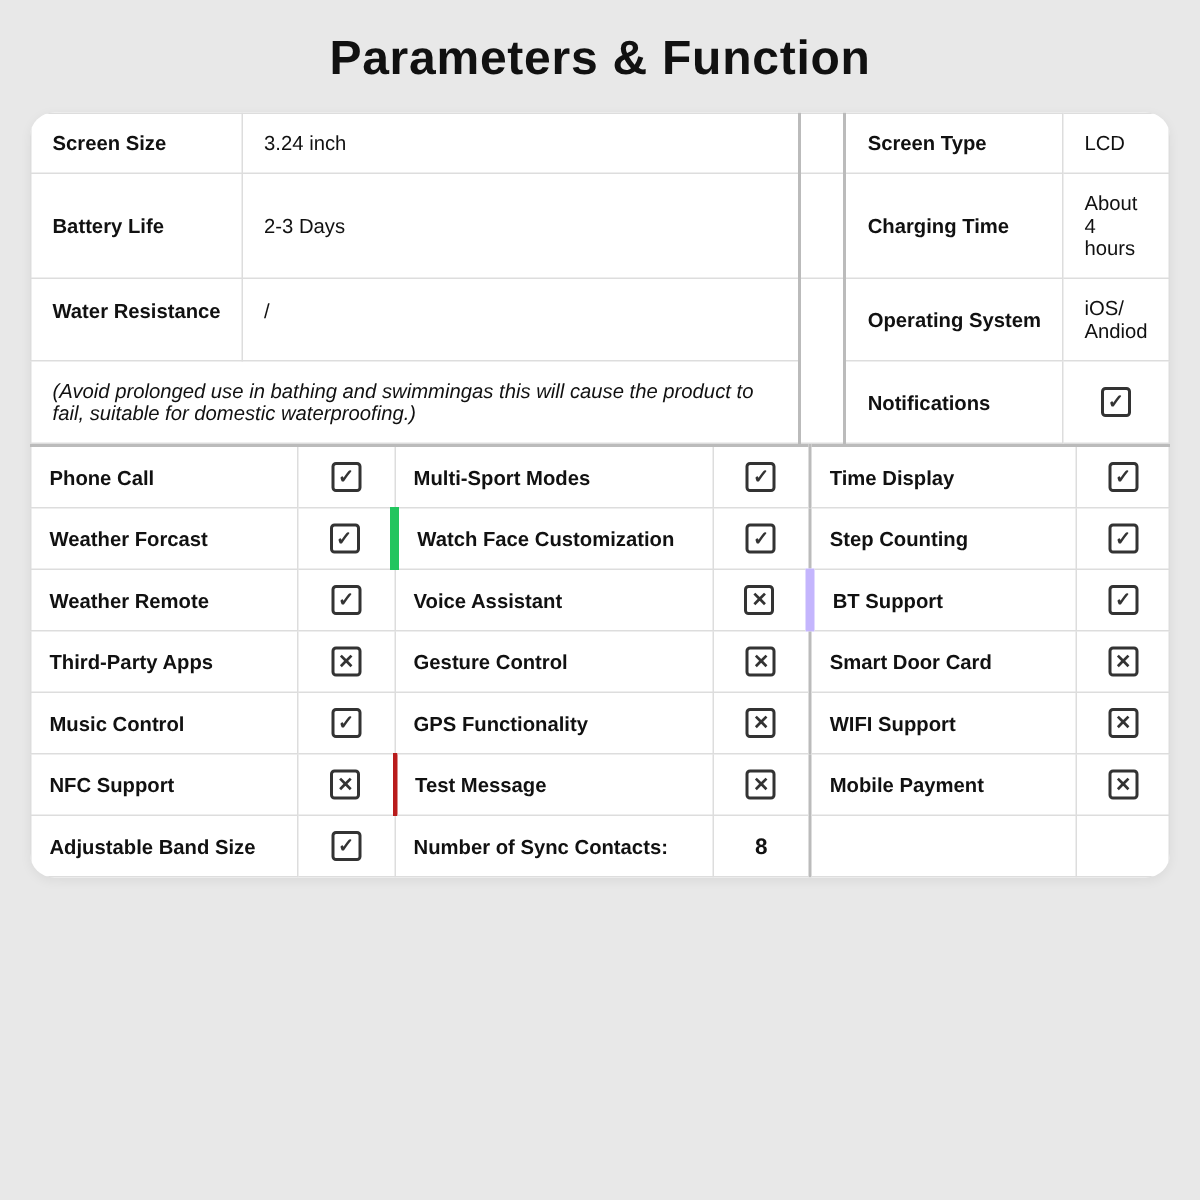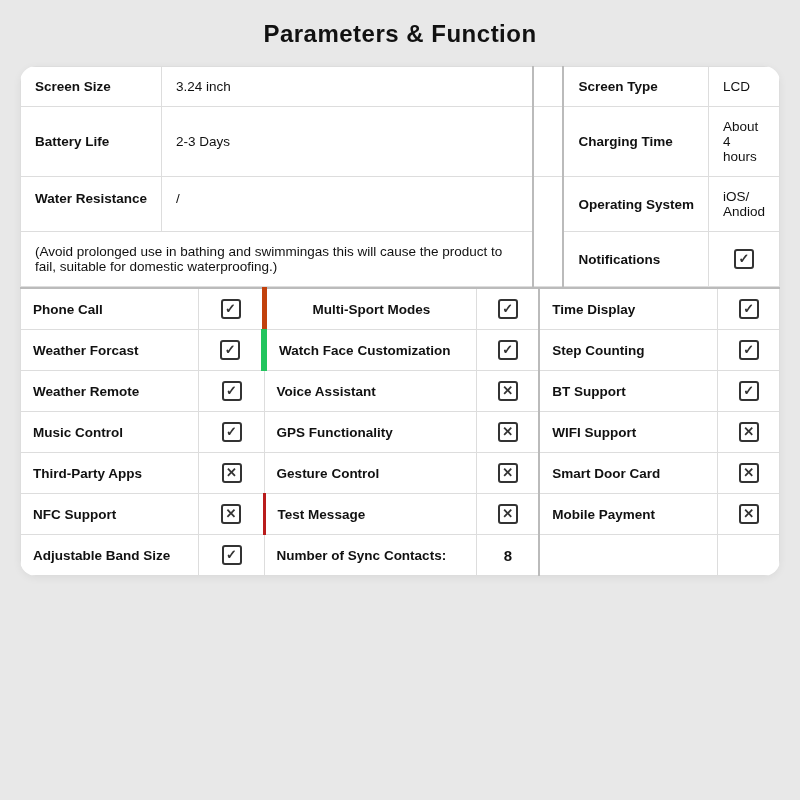--- a/index.html
+++ b/index.html
@@ -8,21 +8,21 @@
       font-family: Arial, sans-serif;
       width: 800px;
       height: 800px;
       display: flex;
       flex-direction: column;
       align-items: center;
       justify-content: flex-start;
       padding: 20px;
     }
     .page-title {
-      font-size: 24px;
+      font-size: 32px;
       font-weight: 900;
       color: #111;
       margin-bottom: 18px;
       text-align: left;
       letter-spacing: 0.5px;
     }
     .card {
       background: #fff;
       border-radius: 16px;
       width: 100%;
@@ -53,20 +53,21 @@
       font-size: 16px;
       width: 36px;
     }
     .feature-label {
       font-weight: 800;
       font-size: 13.5px;
     }
     .note-text {
       font-size: 11px;
       color: #555;
+      font-style: italic;
     }
     .check-icon {
       display: inline-block;
       width: 20px;
       height: 20px;
       border: 2px solid #333;
       border-radius: 3px;
       text-align: center;
       line-height: 16px;
       font-size: 13px;
@@ -121,55 +122,55 @@
       </td>
     </tr>
   </tbody>
     </table>
 
   <table class="params-table" style="border-top: 2px solid #bbb;">
     <tbody id="features-body">
     <tr>
       <td class="feature-label" style="width:130px;">Phone Call</td>
       <td class="check-cell" style="border-right:1px solid #ddd;"><span class="check-icon">✓</span></td>
-      <td class="feature-label" style="width:155px; border-left:5px solid #c2410c;text-align:center;">Multi-Sport Modes</td>
+      <td class="feature-label" style="width:155px; border-left:1px solid #c2410c;">Multi-Sport Modes</td>
       <td class="check-cell" style="border-right:2px solid #bbb;"><span class="check-icon">✓</span></td>
       <td class="feature-label" style="width:130px; border-left:2px solid #bbb;">Time Display</td>
       <td class="check-cell"><span class="check-icon">✓</span></td>
     </tr>
         <tr>
       <td class="feature-label" style="width:130px;">Weather Forcast</td>
       <td class="check-cell" style="border-right:1px solid #ddd;"><span class="check-icon">✓</span></td>
       <td class="feature-label" style="width:155px; border-left:6px solid #22c55e;">Watch Face Customization</td>
       <td class="check-cell" style="border-right:2px solid #bbb;"><span class="check-icon">✓</span></td>
       <td class="feature-label" style="width:130px; border-left:2px solid #bbb;">Step Counting</td>
       <td class="check-cell"><span class="check-icon">✓</span></td>
     </tr>
         <tr>
       <td class="feature-label" style="width:130px;">Weather Remote</td>
       <td class="check-cell" style="border-right:1px solid #ddd;"><span class="check-icon">✓</span></td>
       <td class="feature-label" style="width:155px; border-left:1px solid #ddd;">Voice Assistant</td>
       <td class="check-cell" style="border-right:2px solid #bbb;"><span class="check-icon x-mark">✕</span></td>
-      <td class="feature-label" style="width:130px; border-left:2px solid #c4b5fd;">BT Support</td>
+      <td class="feature-label" style="width:130px; border-left:6px solid #c4b5fd;">BT Support</td>
       <td class="check-cell"><span class="check-icon">✓</span></td>
+    </tr>
+        <tr>
+      <td class="feature-label" style="width:130px;">Third-Party Apps</td>
+      <td class="check-cell" style="border-right:1px solid #ddd;"><span class="check-icon x-mark">✕</span></td>
+      <td class="feature-label" style="width:155px; border-left:1px solid #ddd;">Gesture Control</td>
+      <td class="check-cell" style="border-right:2px solid #bbb;"><span class="check-icon x-mark">✕</span></td>
+      <td class="feature-label" style="width:130px; border-left:2px solid #bbb;">Smart Door Card</td>
+      <td class="check-cell"><span class="check-icon x-mark">✕</span></td>
     </tr>
         <tr>
       <td class="feature-label" style="width:130px;">Music Control</td>
       <td class="check-cell" style="border-right:1px solid #ddd;"><span class="check-icon">✓</span></td>
       <td class="feature-label" style="width:155px; border-left:1px solid #ddd;">GPS Functionality</td>
       <td class="check-cell" style="border-right:2px solid #bbb;"><span class="check-icon x-mark">✕</span></td>
       <td class="feature-label" style="width:130px; border-left:2px solid #bbb;">WIFI Support</td>
-      <td class="check-cell"><span class="check-icon x-mark">✕</span></td>
-    </tr>
-        <tr>
-      <td class="feature-label" style="width:130px;">Third-Party Apps</td>
-      <td class="check-cell" style="border-right:1px solid #ddd;"><span class="check-icon x-mark">✕</span></td>
-      <td class="feature-label" style="width:155px; border-left:1px solid #ddd;">Gesture Control</td>
-      <td class="check-cell" style="border-right:2px solid #bbb;"><span class="check-icon x-mark">✕</span></td>
-      <td class="feature-label" style="width:130px; border-left:2px solid #bbb;">Smart Door Card</td>
       <td class="check-cell"><span class="check-icon x-mark">✕</span></td>
     </tr>
         <tr>
       <td class="feature-label" style="width:130px;">NFC Support</td>
       <td class="check-cell" style="border-right:1px solid #ddd;"><span class="check-icon x-mark">✕</span></td>
       <td class="feature-label" style="width:155px; border-left:3px solid #b91c1c;">Test Message</td>
       <td class="check-cell" style="border-right:2px solid #bbb;"><span class="check-icon x-mark">✕</span></td>
       <td class="feature-label" style="width:130px; border-left:2px solid #bbb;">Mobile Payment</td>
       <td class="check-cell"><span class="check-icon x-mark">✕</span></td>
     </tr>

